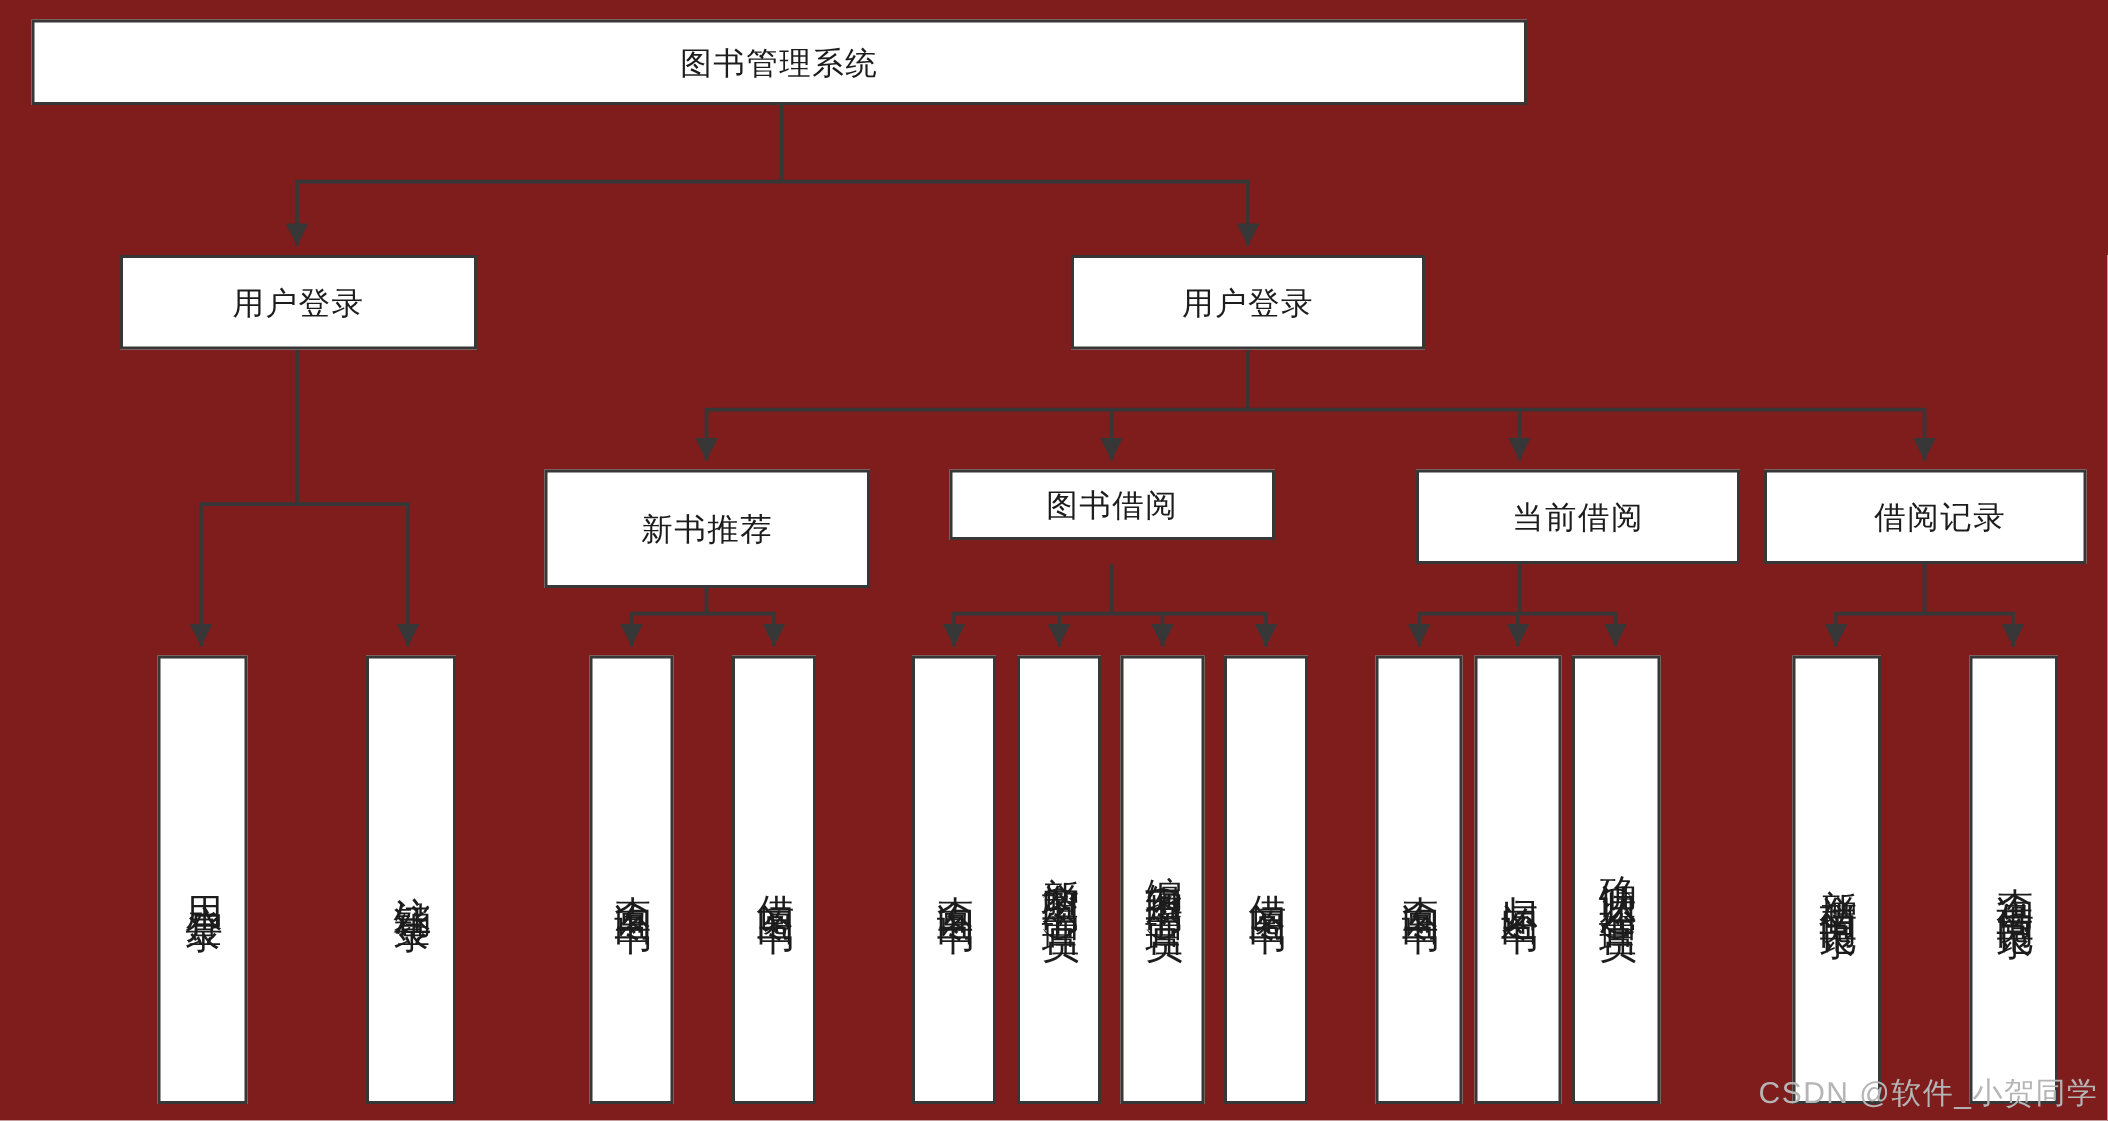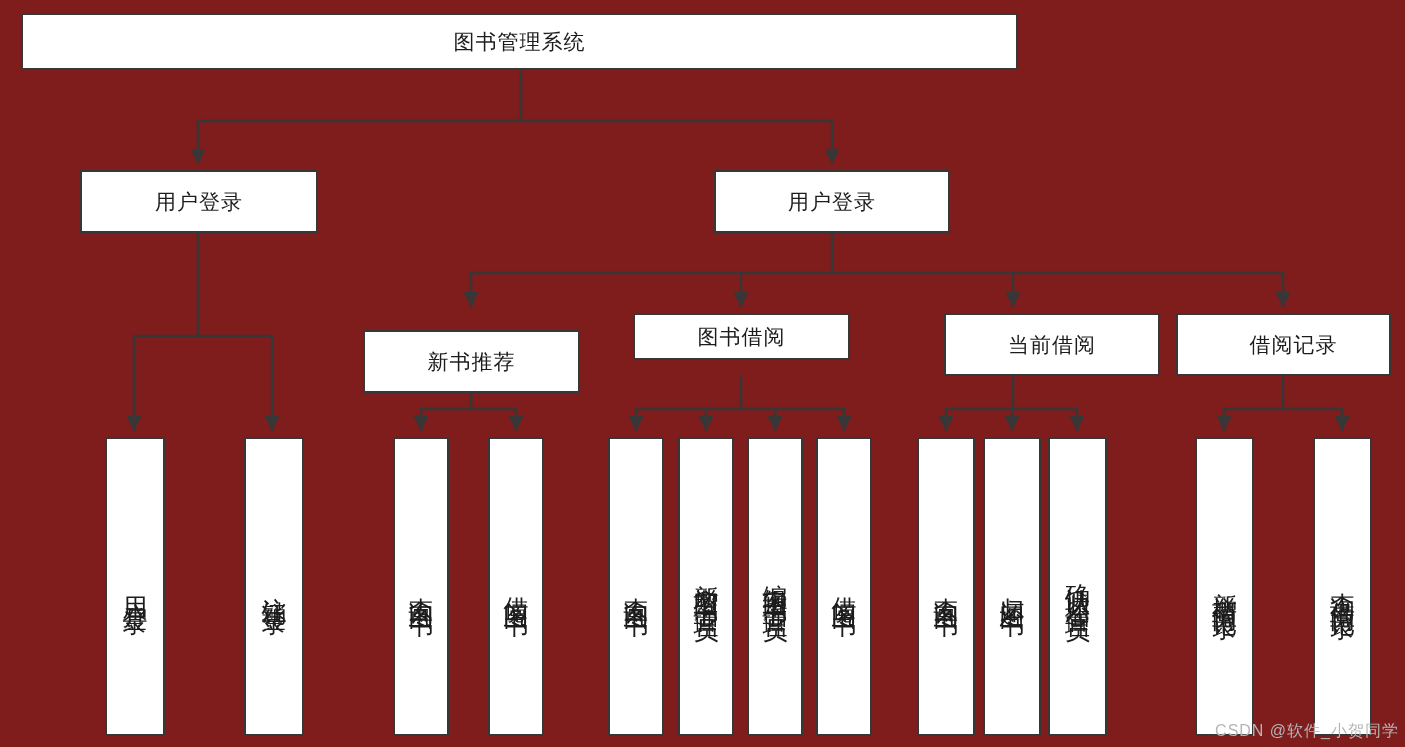--- a/index.html
+++ b/index.html
@@ -27,42 +27,42 @@
     text-orientation:mixed;
     font-size:25px;
     letter-spacing:5px;
     line-height:1;
     white-space:nowrap;
   }
   
   #n-root   {left:21px;  top:13px;  width:997px; height:57px;}
   #n-ulogin {left:80px;  top:170px; width:238px; height:63px;}
   #n-bmgmt  {left:714px; top:170px; width:236px; height:63px;}
-  #n-newrec {left:363px; top:330px; width:217px; height:63px;}
+  #n-newrec {left:363px; top:313px; width:217px; height:79px;}
   #n-borrow {left:633px; top:313px; width:217px; height:47px;}
   #n-current{left:905px; top:313px; width:216px; height:63px;margin-left:39px;}
   #n-record {left:1176px;top:313px; width:215px; height:63px;padding-left:20px;}
   .leaf{top:437px;height:299px;}
   #n-login      {left:105px; width:60px;}
   #n-logout     {left:244px; width:60px;}
   #n-rec-query  {left:393px; width:56px;}
   #n-rec-borrow {left:488px; width:56px;}
   #n-bor-query  {left:608px; width:56px;}
   #n-bor-add    {left:678px; width:56px;}
   #n-bor-edit   {left:747px; width:56px;}
   #n-bor-borrow {left:816px; width:56px;}
   #n-cur-query  {left:917px; width:58px;}
   #n-cur-return {left:983px; width:58px;}
   #n-cur-confirm{left:1048px;width:59px;}
   #n-log-add    {left:1195px;width:59px;}
   #n-log-query  {left:1313px;width:59px;}
   #watermark{
     position:absolute;
     right:6px;bottom:5px;
-    font-size:16px;
+    font-size:20px;
     color:#b5b5b5;
     letter-spacing:1px;
     white-space:nowrap;
   }
 </style>
 </head>
 <body>
 
 <div id="stage">
 

